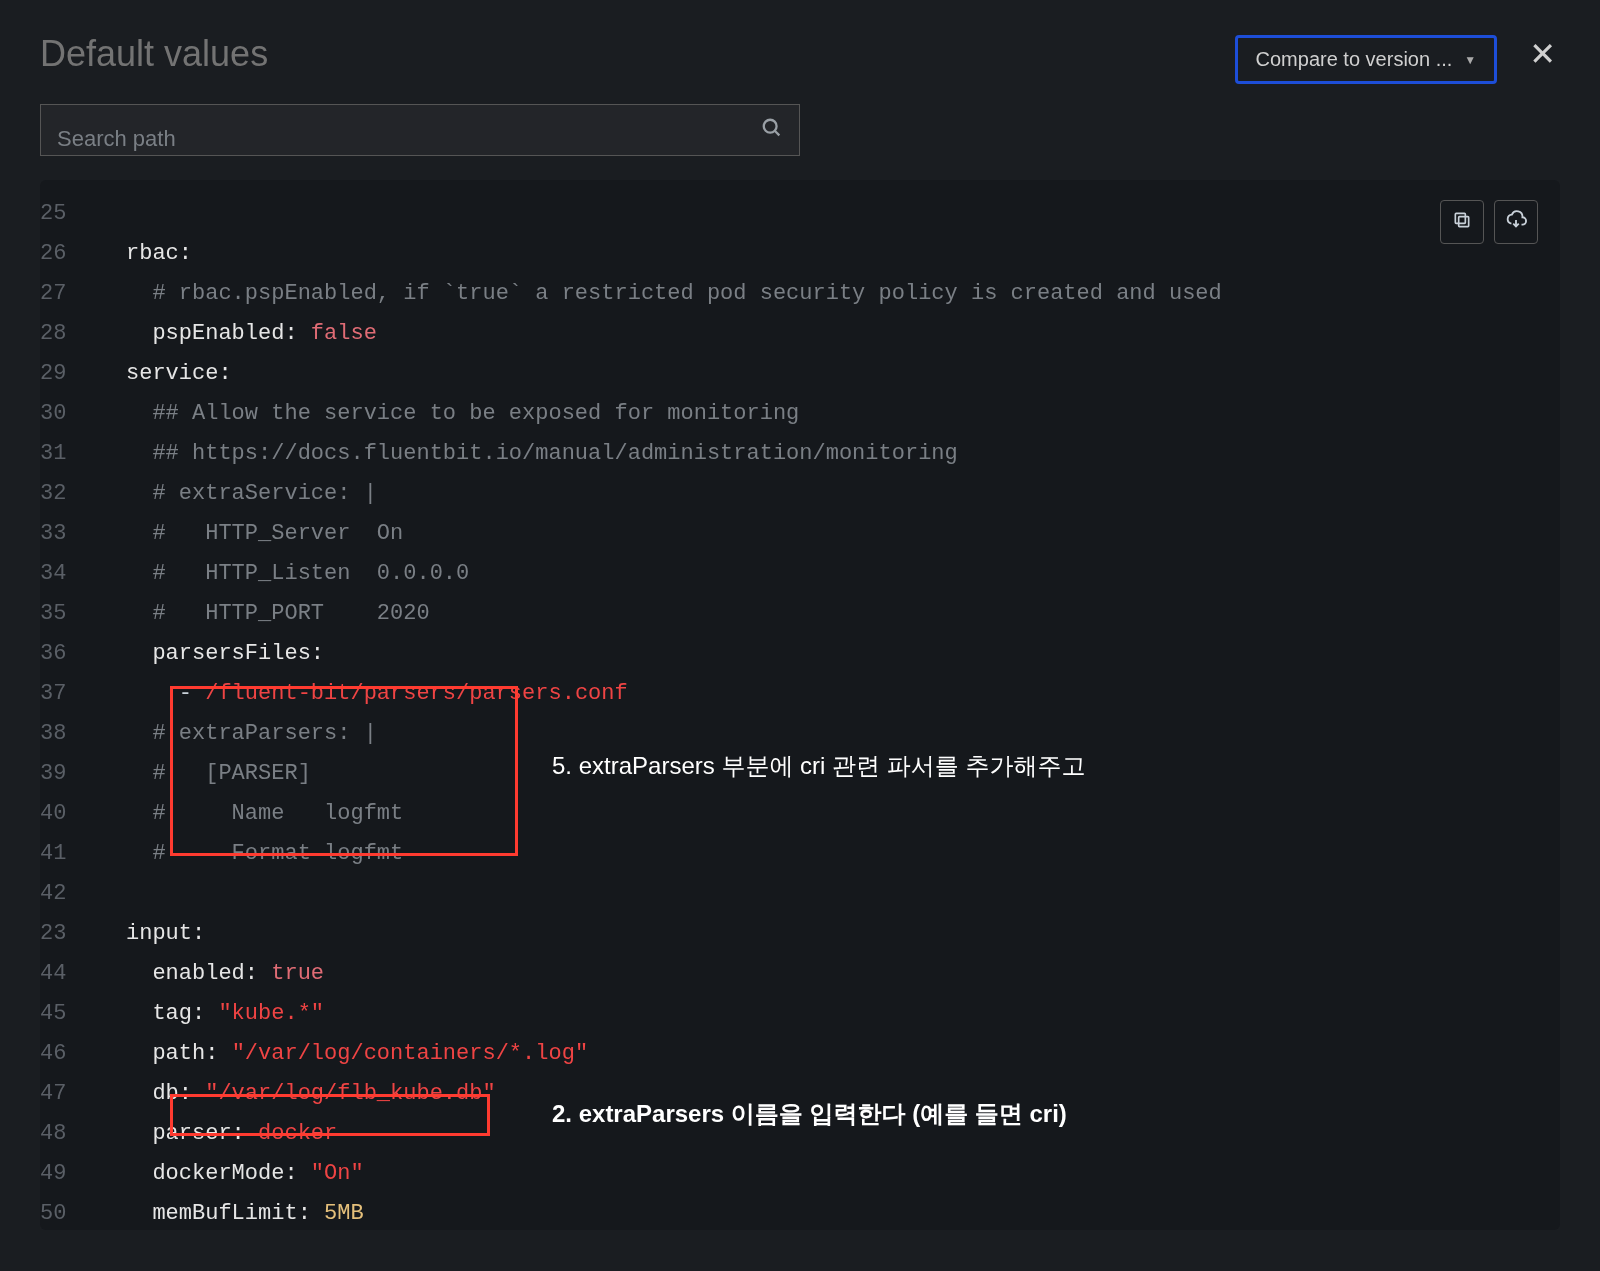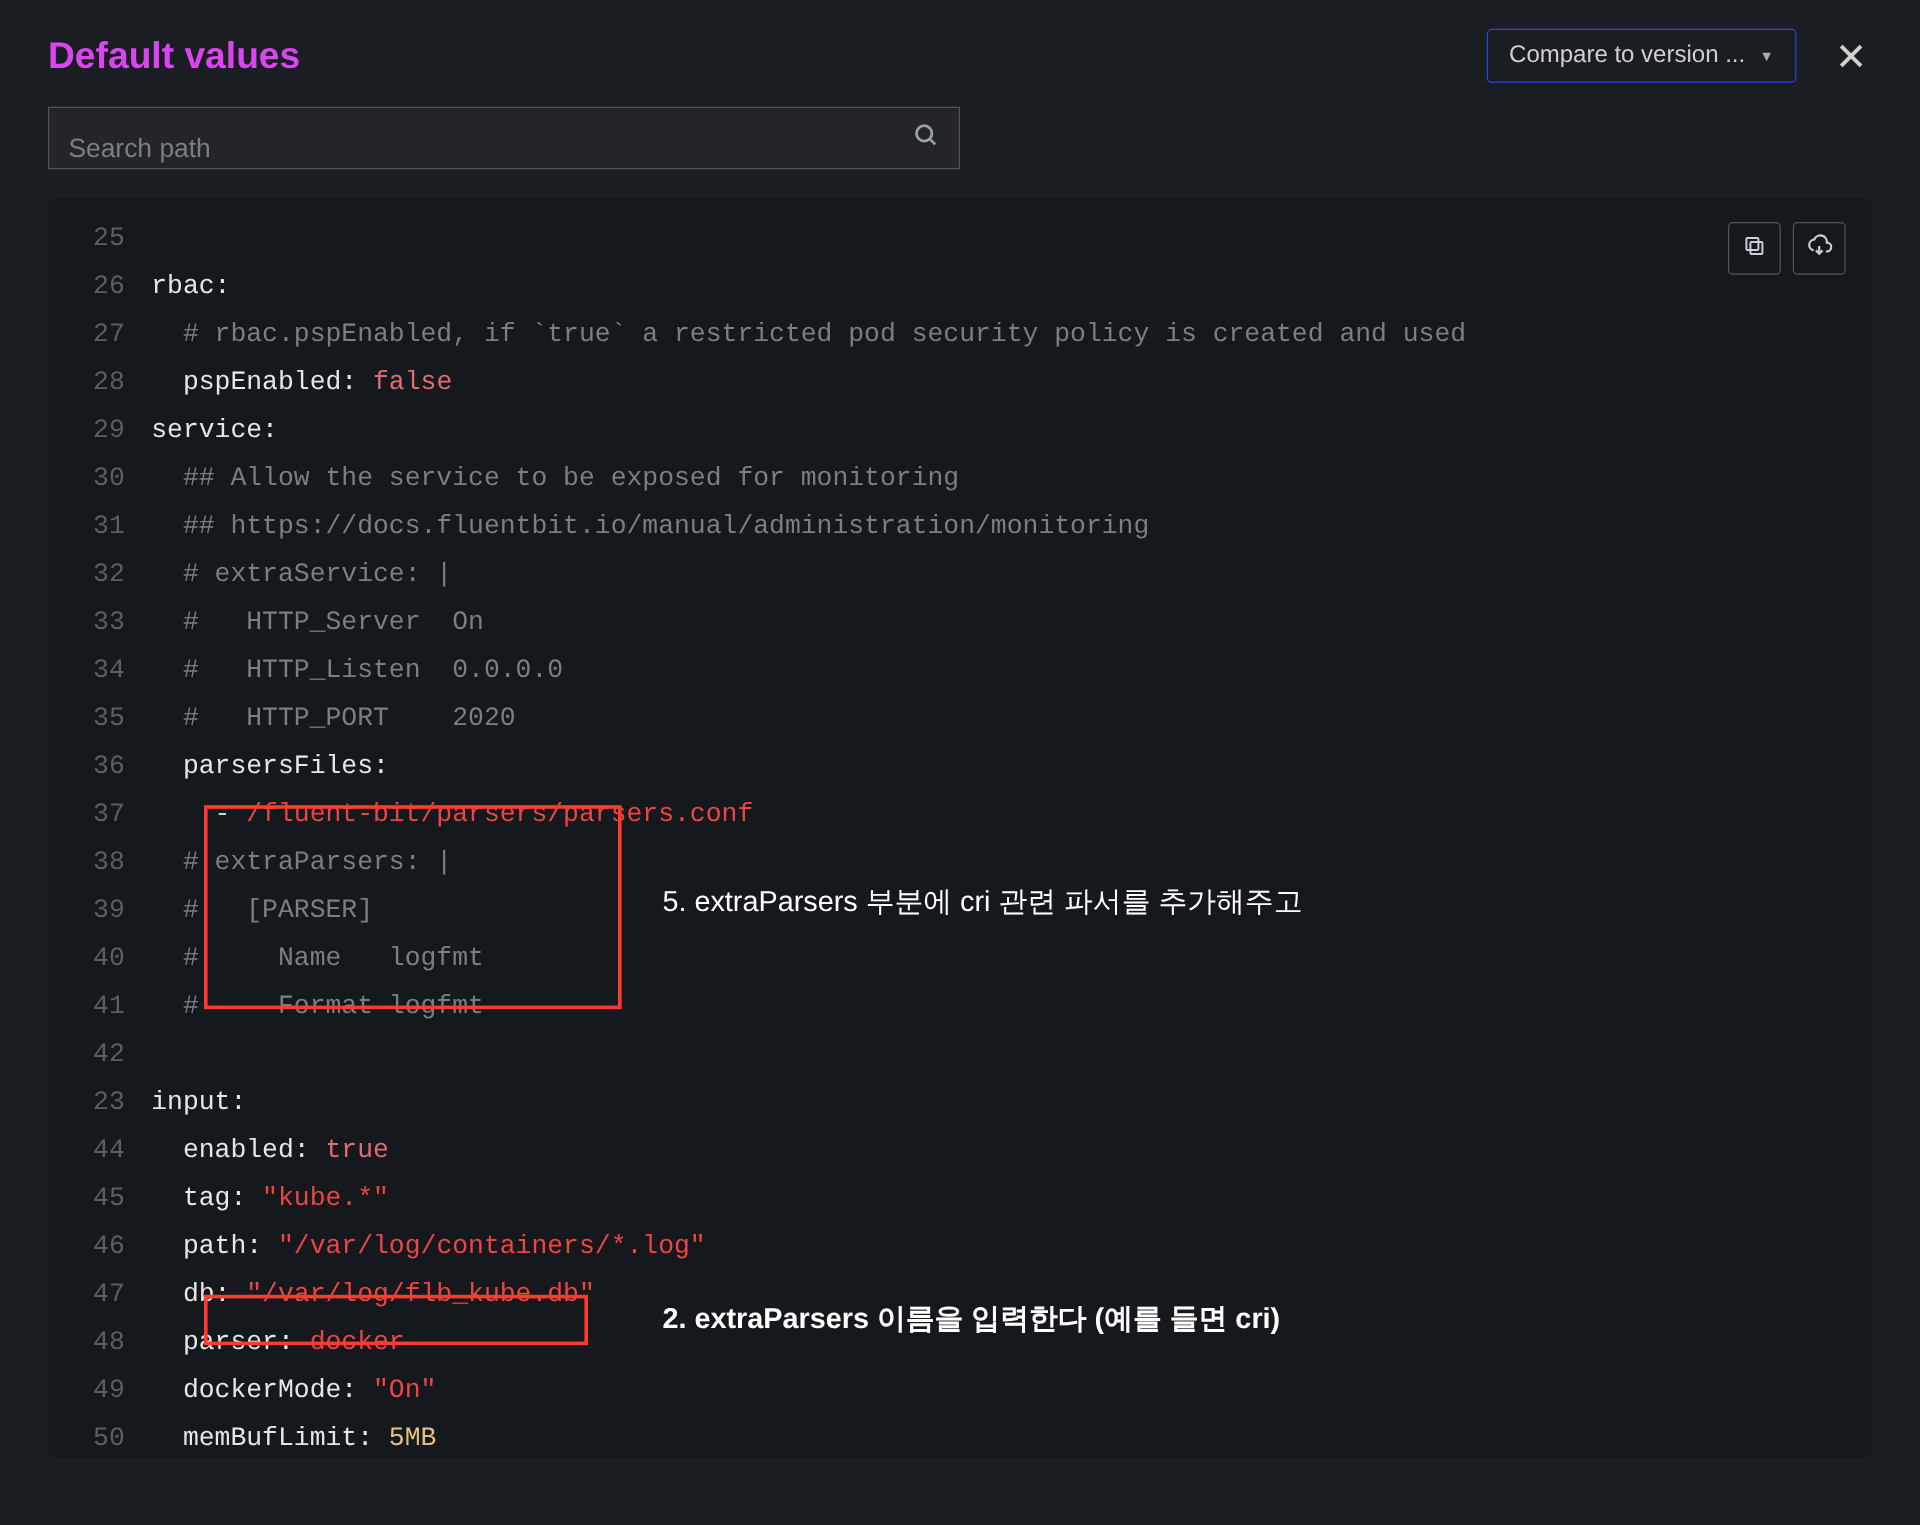--- a/index.html
+++ b/index.html
@@ -11,40 +11,41 @@
     height: 1271px;
     overflow: hidden;
   }
   .header {
     display: flex;
     align-items: center;
     justify-content: space-between;
     padding: 24px 40px 20px 40px;
   }
   .title {
-    font-size: 31px;
-    font-weight: 700;
-    color: #d946ef;
+    font-size: 36px;
+    font-weight: 400;
+    color: #737373;
   }
   .header-right {
     display: flex;
     align-items: center;
     gap: 28px;
   }
   .compare-btn {
-    border: 1px solid #1d4ed8;
+    border: 3px solid #1d4ed8;
     background: transparent;
     color: #d0d0d0;
     font-size: 20px;
     padding: 10px 18px;
     border-radius: 4px;
     display: flex;
     align-items: center;
     gap: 12px;
     cursor: pointer;
+    margin-top: 11px;
   }
   .compare-btn .caret {
     font-size: 12px;
     color: #aaa;
   }
   .close-btn {
     color: #d0d0d0;
     font-size: 32px;
     cursor: pointer;
     line-height: 1;
@@ -101,21 +102,20 @@
   }
   .code-row {
     display: flex;
     font-family: "SFMono-Regular", Consolas, "Liberation Mono", Menlo, monospace;
     font-size: 22px;
     line-height: 40px;
     white-space: pre;
   }
   .ln {
     width: 86px;
-    text-align: right;
     color: #5a5f66;
     padding-right: 22px;
     flex-shrink: 0;
     user-select: none;
   }
   .code { flex: 1; color: #c9d1d9; }
   .key { color: #e6e6e6; }
   .comment { color: #7a7f85; }
   .false { color: #e06c75; }
   .true { color: #e06c75; }

